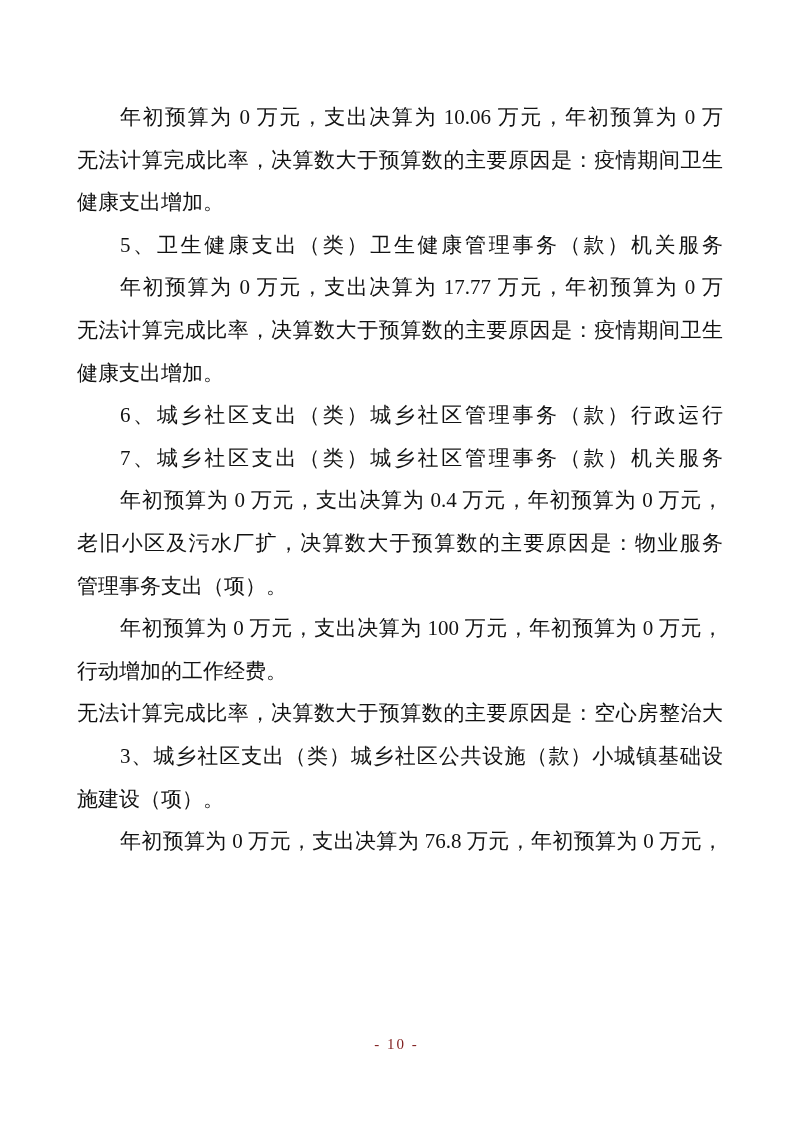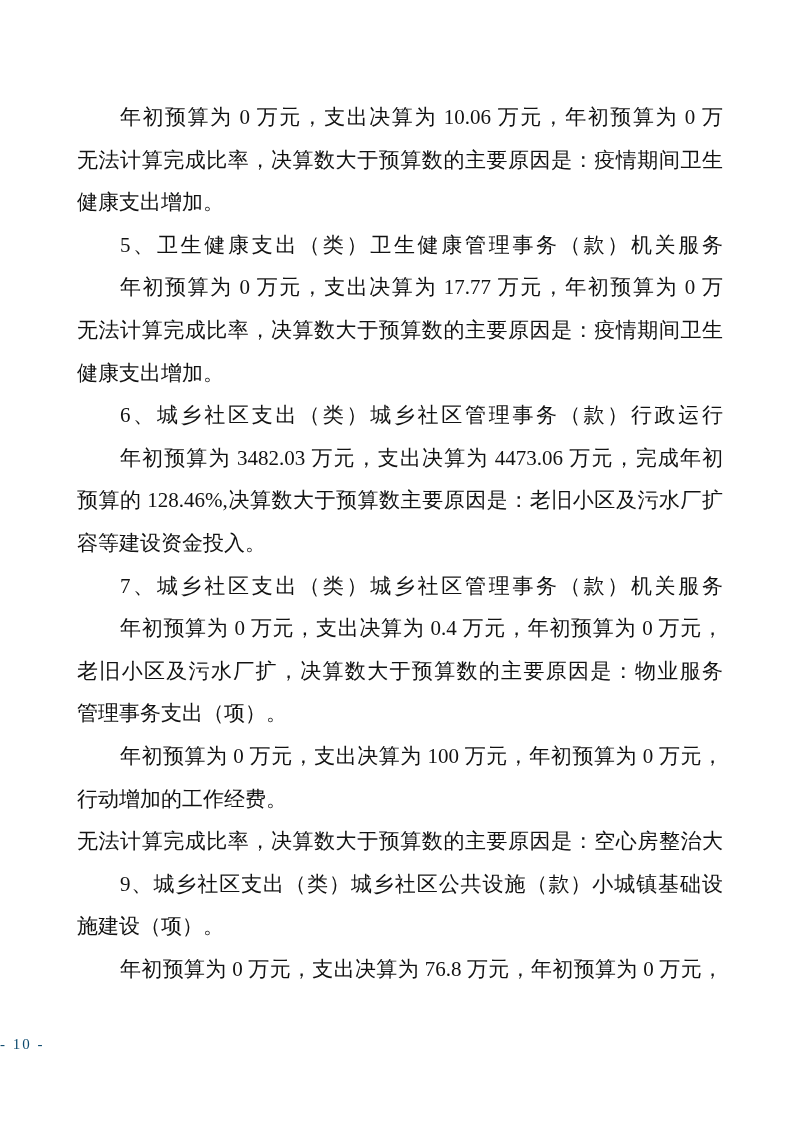--- a/index.html
+++ b/index.html
@@ -41,23 +41,23 @@
     text-align-last: left;
   }
   .line.indent {
     text-indent: 43px;
   }
   .footer {
     position: absolute;
     left: 0;
     top: 1036px;
     width: 793px;
-    text-align: left;
+    text-align: center;
     font-size: 15px;
-    color: #0c4a6e;
+    color: #7f1d1d;
     font-family: "Liberation Serif", "DejaVu Serif", serif;
     letter-spacing: 2px;
   }
 </style>
 </head>
 <body>
 
 <div class="page">
   <div class="content" id="doc-content">
       <div class="para">
@@ -70,41 +70,36 @@
       </div>
       <div class="para">
         <div class="line justify indent">年初预算为 0 万元，支出决算为 17.77 万元，年初预算为 0 万元，</div>
         <div class="line justify">无法计算完成比率，决算数大于预算数的主要原因是：疫情期间卫生</div>
         <div class="line plain">健康支出增加。</div>
       </div>
       <div class="para">
         <div class="line justify indent">6、城乡社区支出（类）城乡社区管理事务（款）行政运行（项）。</div>
       </div>
       <div class="para">
-        <div class="line justify indent">年初预算为 3482.03 万元，支出决算为 4473.06 万元，完成年初</div>
-        <div class="line justify">预算的 128.46%,决算数大于预算数主要原因是：老旧小区及污水厂扩</div>
-        <div class="line plain">容等建设资金投入。</div>
-      </div>
-      <div class="para">
         <div class="line justify indent">7、城乡社区支出（类）城乡社区管理事务（款）机关服务（项）。</div>
       </div>
       <div class="para">
         <div class="line justify indent">年初预算为 0 万元，支出决算为 0.4 万元，年初预算为 0 万元，</div>
         <div class="line justify">老旧小区及污水厂扩，决算数大于预算数的主要原因是：物业服务费。</div>
       </div>
       <div class="para">
         <div class="line plain">管理事务支出（项）。</div>
       </div>
       <div class="para">
         <div class="line justify indent">年初预算为 0 万元，支出决算为 100 万元，年初预算为 0 万元，</div>
         <div class="line plain">行动增加的工作经费。</div>
         <div class="line justify">无法计算完成比率，决算数大于预算数的主要原因是：空心房整治大</div>
       </div>
       <div class="para">
-        <div class="line justify indent">9、城乡社区支出（类）城乡社区公共设施（款）小城镇基础设</div>
+        <div class="line justify indent">3、城乡社区支出（类）城乡社区公共设施（款）小城镇基础设</div>
         <div class="line plain">施建设（项）。</div>
       </div>
       <div class="para">
         <div class="line justify indent">年初预算为 0 万元，支出决算为 76.8 万元，年初预算为 0 万元，</div>
       </div>
     </div>
   <div class="footer">- 10 -</div>
 </div>
 
 </body></html>

